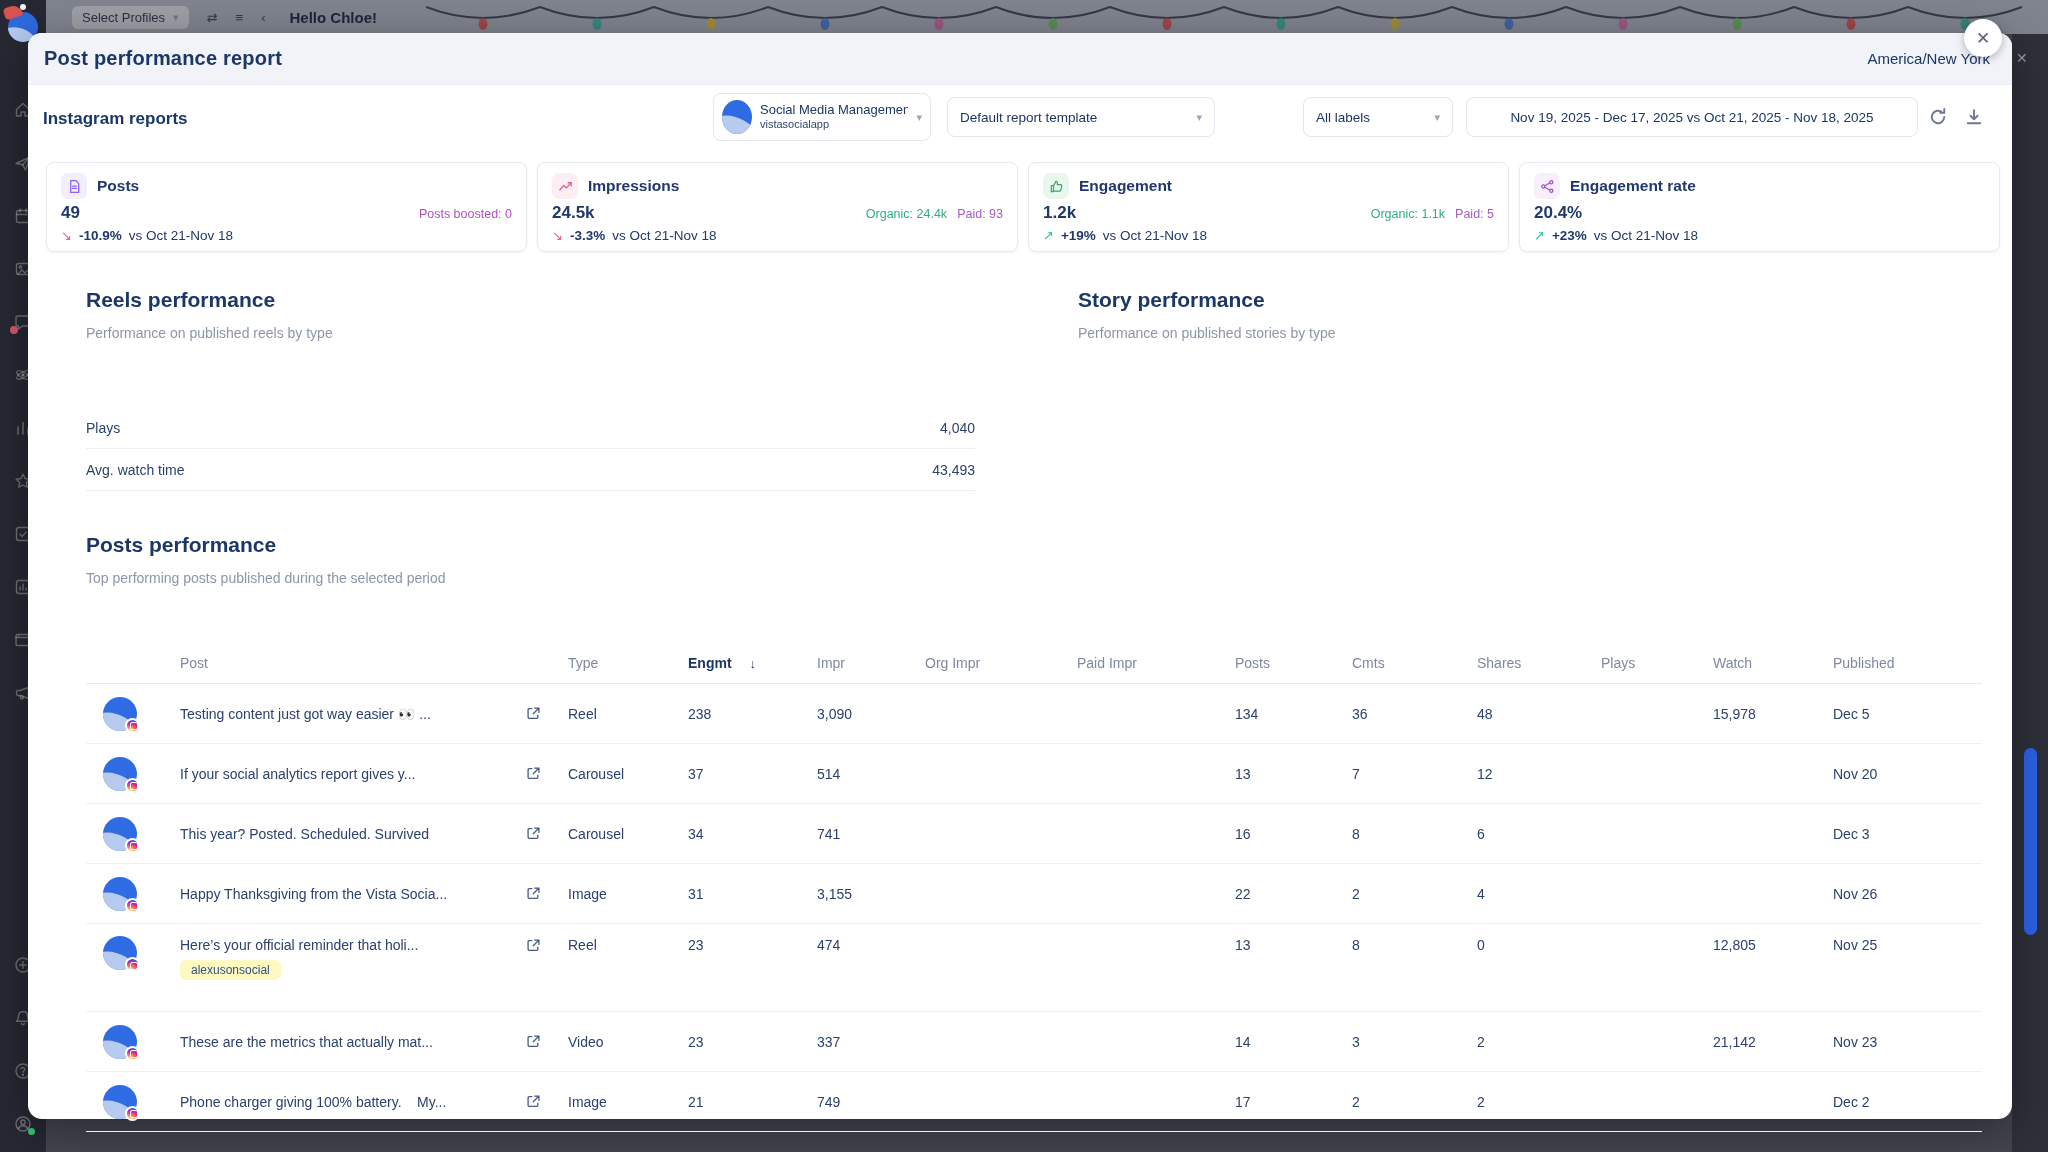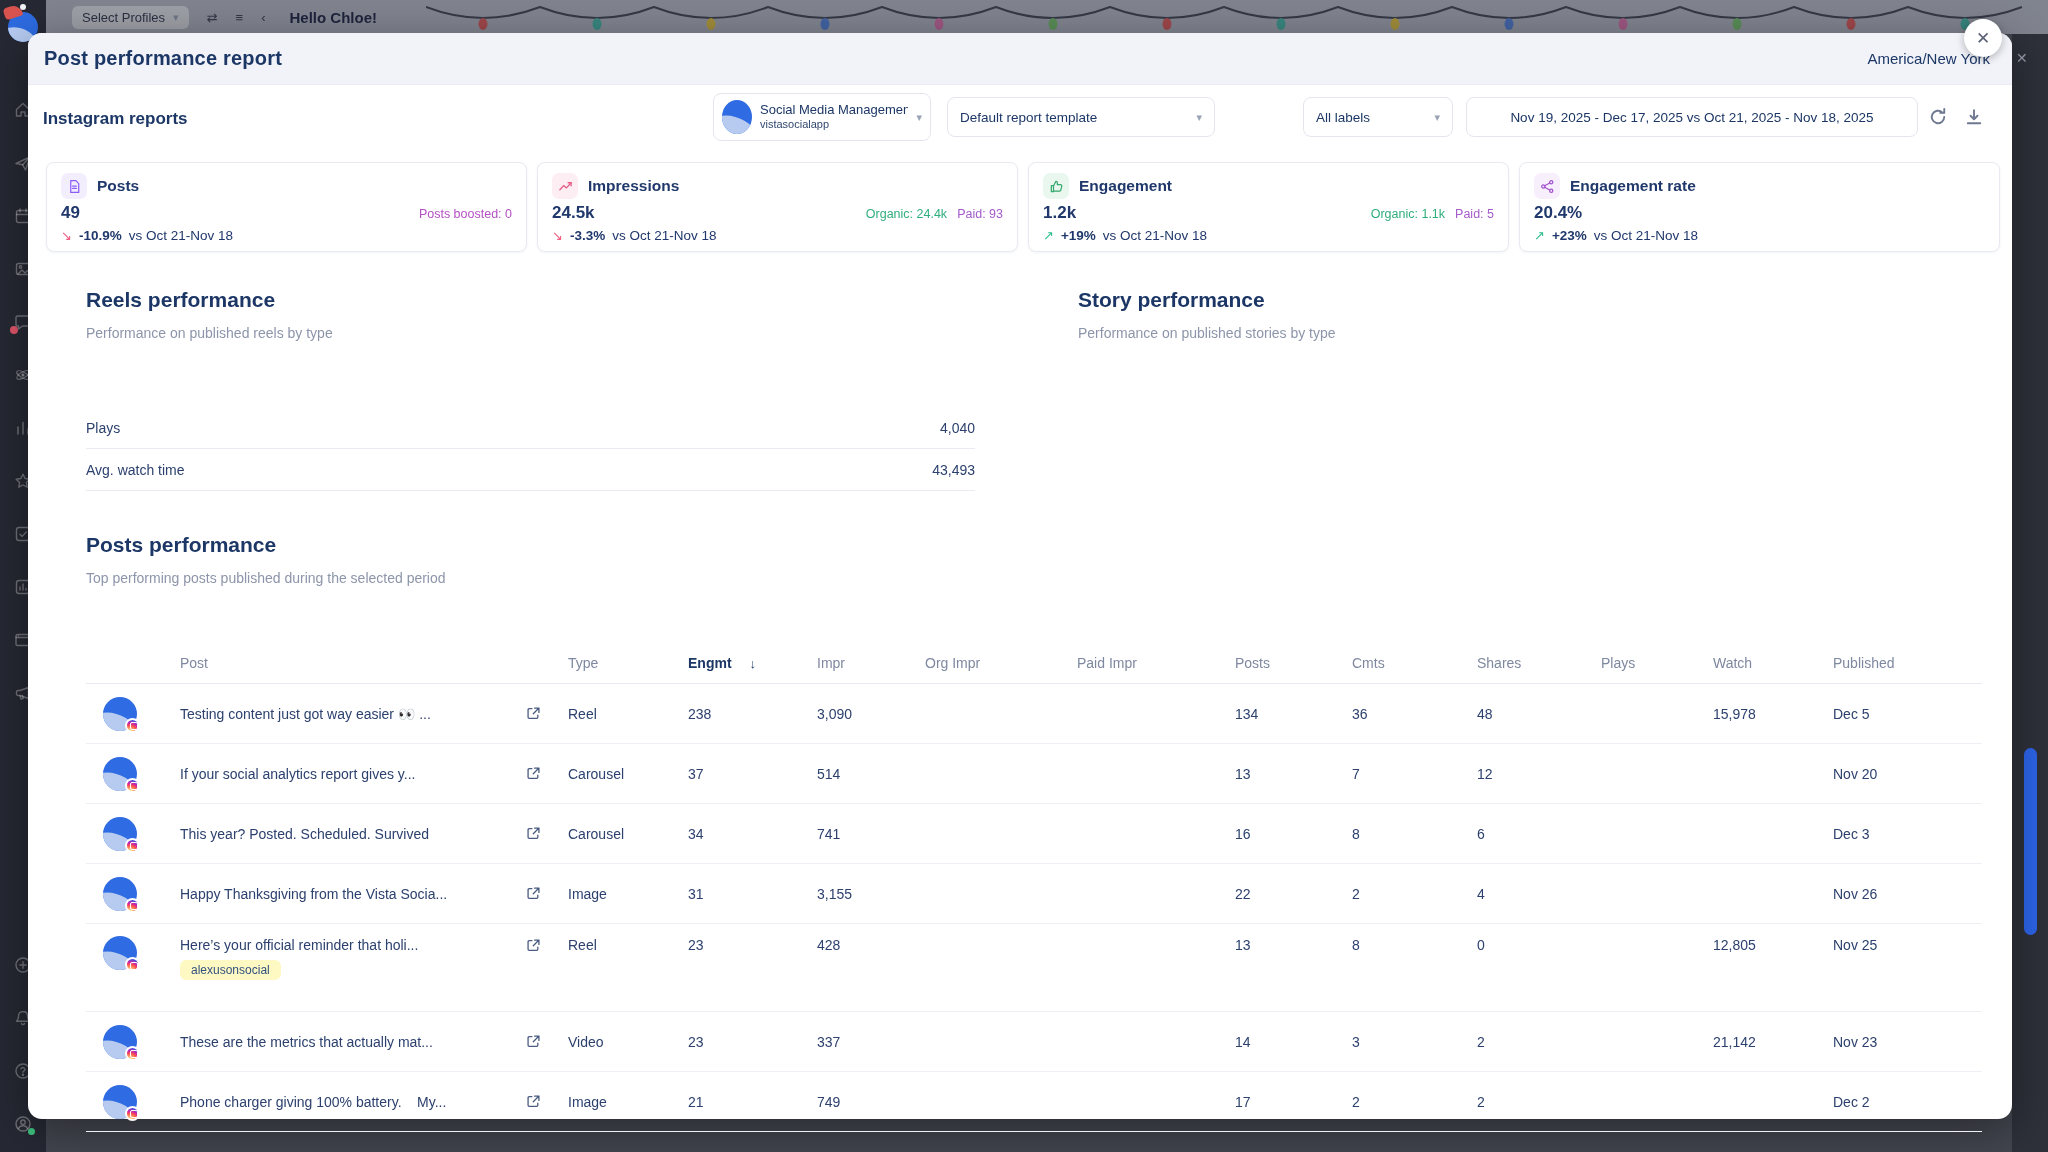--- a/index.html
+++ b/index.html
@@ -580,21 +580,21 @@
                 <svg viewBox="0 0 12 12" fill="none" stroke="currentColor" stroke-width="1.2" stroke-linecap="round" stroke-linejoin="round">
                   <path d="M4.5 1.5H2A1 1 0 0 0 1 2.5v7a1 1 0 0 0 1 1h7a1 1 0 0 0 1-1V7.5"></path>
                   <path d="M7 1h4v4M11 1 5.8 6.2"></path>
                 </svg>
               </span>
             </div>
           <span class="tag">alexusonsocial</span>
         </div>
         <div class="c">Reel</div>
         <div class="c">23</div>
-        <div class="c">428</div>
+        <div class="c">474</div>
         <div class="c"></div>
           <div class="c"></div>
         <div class="c">13</div>
         <div class="c">8</div>
         <div class="c">0</div>
         <div class="c"></div>
         <div class="c">12,805</div>
         <div class="c">Nov 25</div>
       </div>
 

